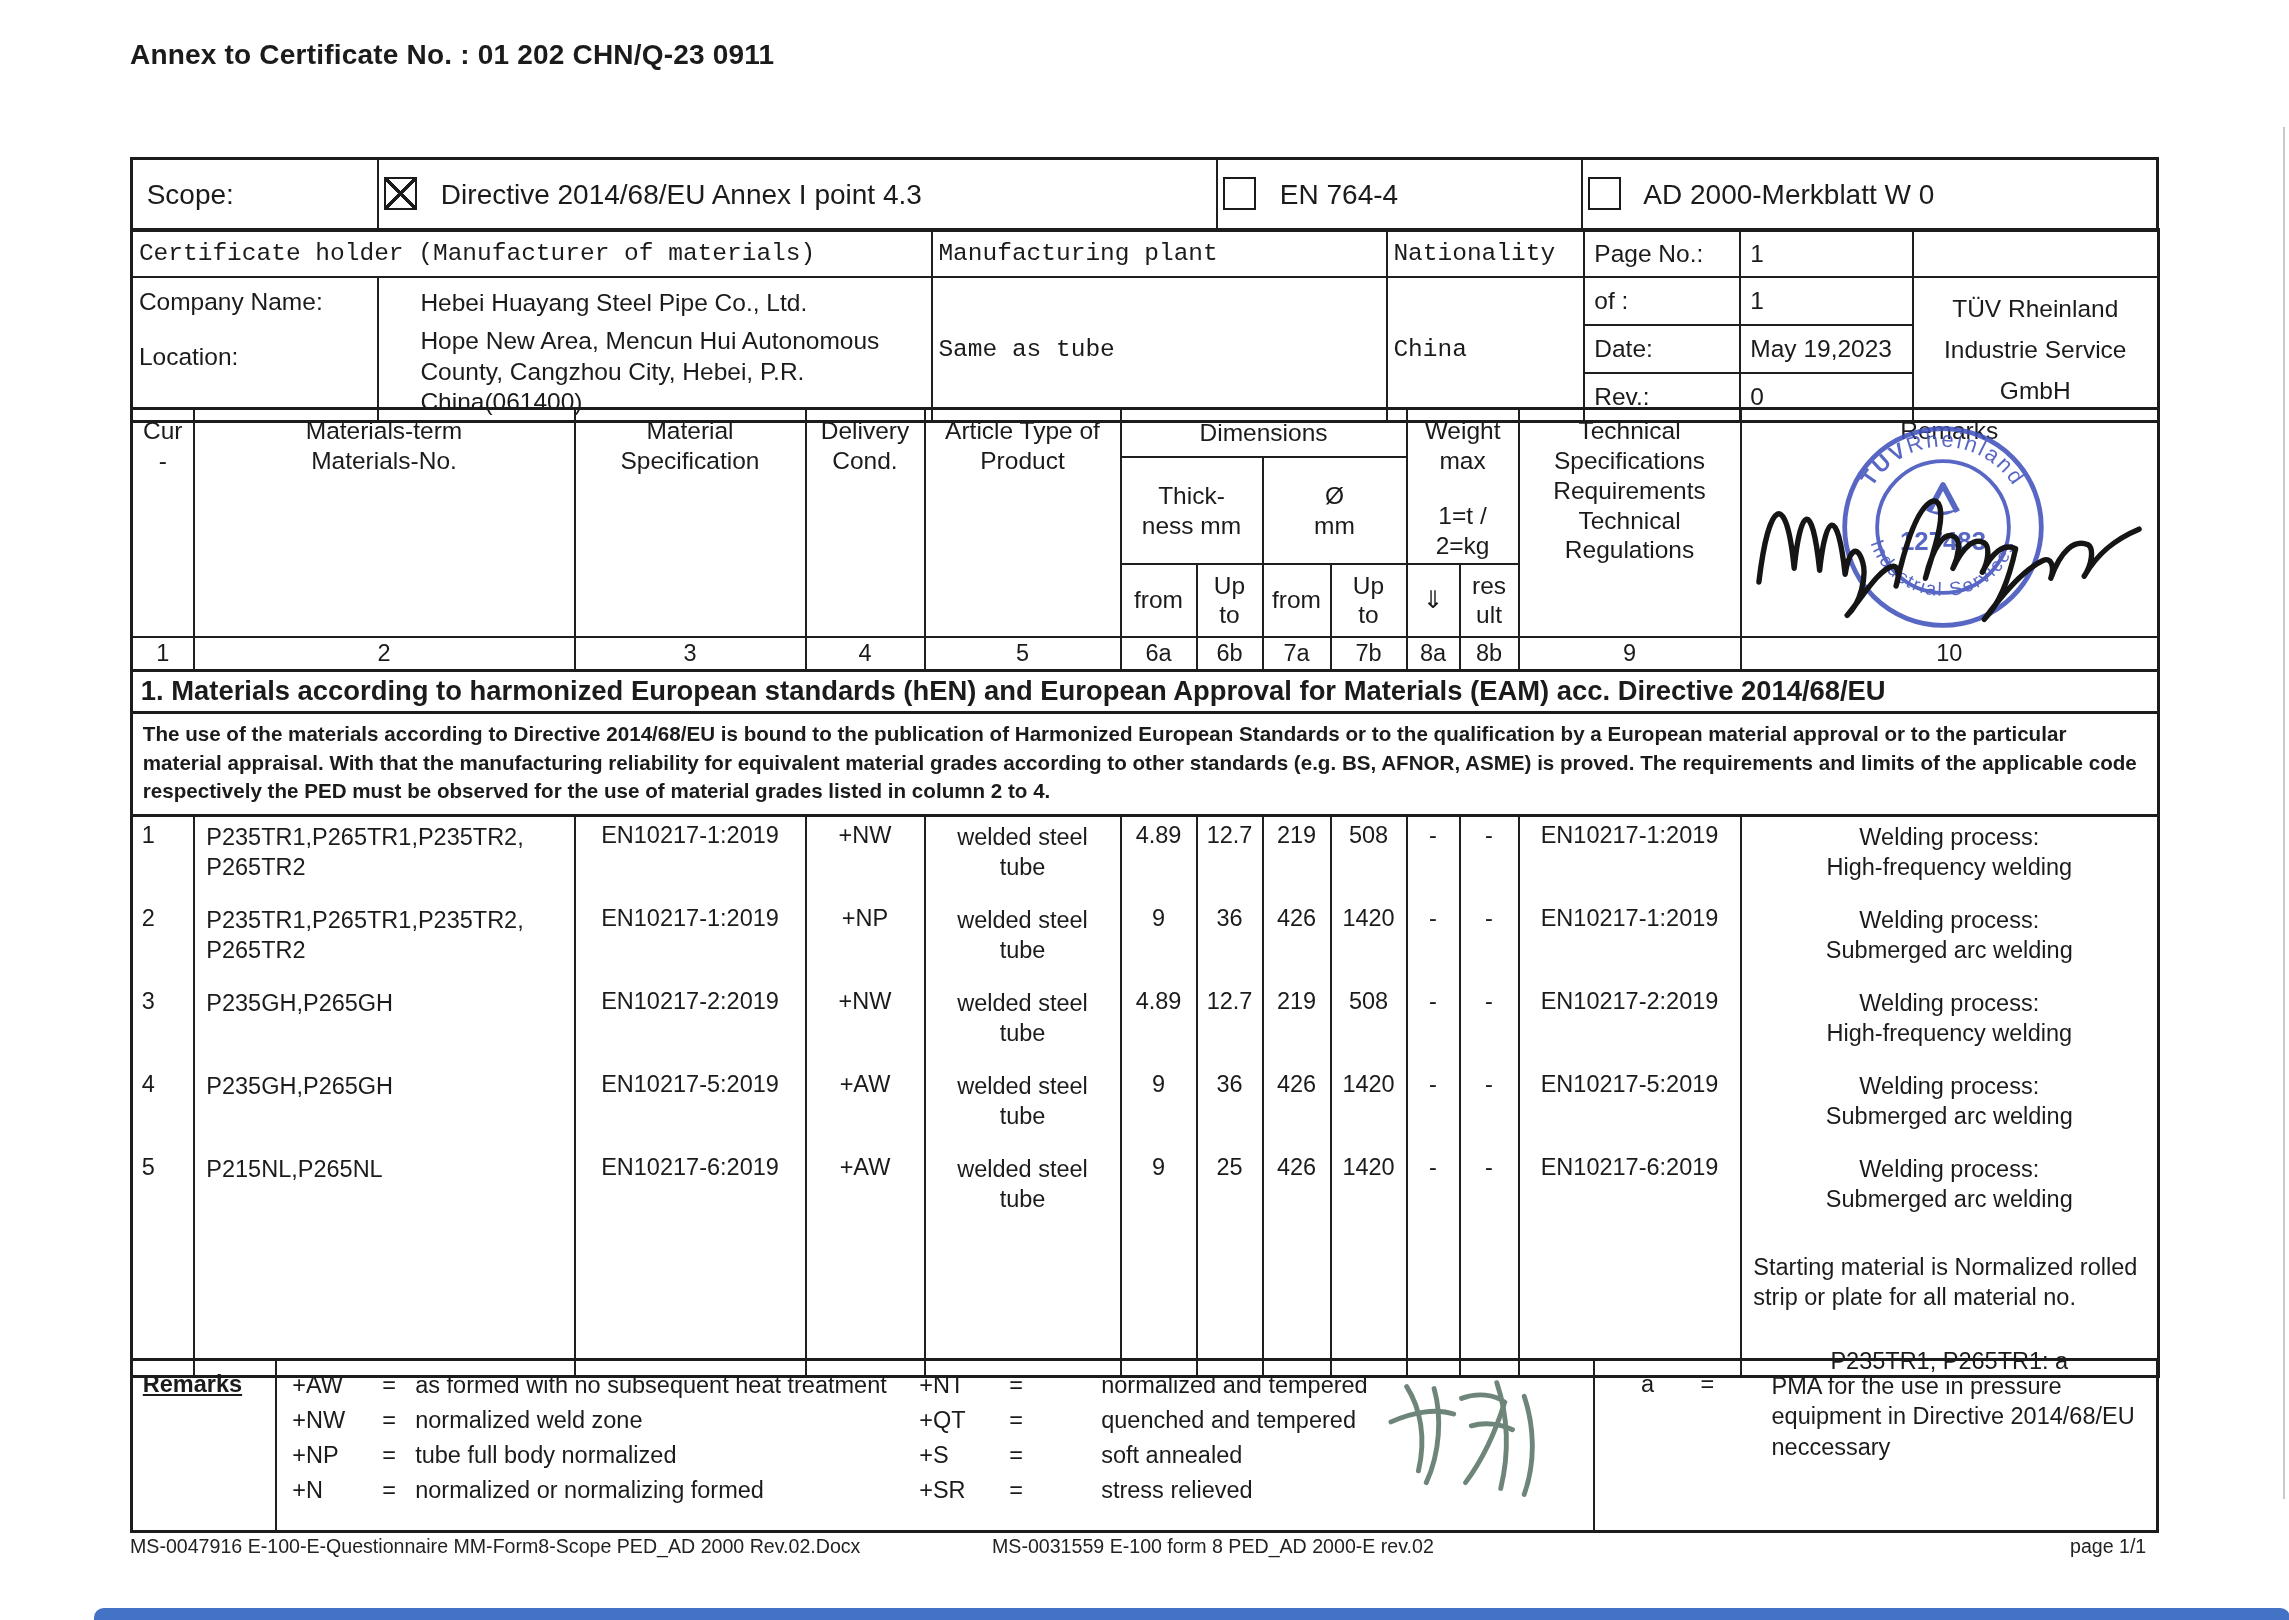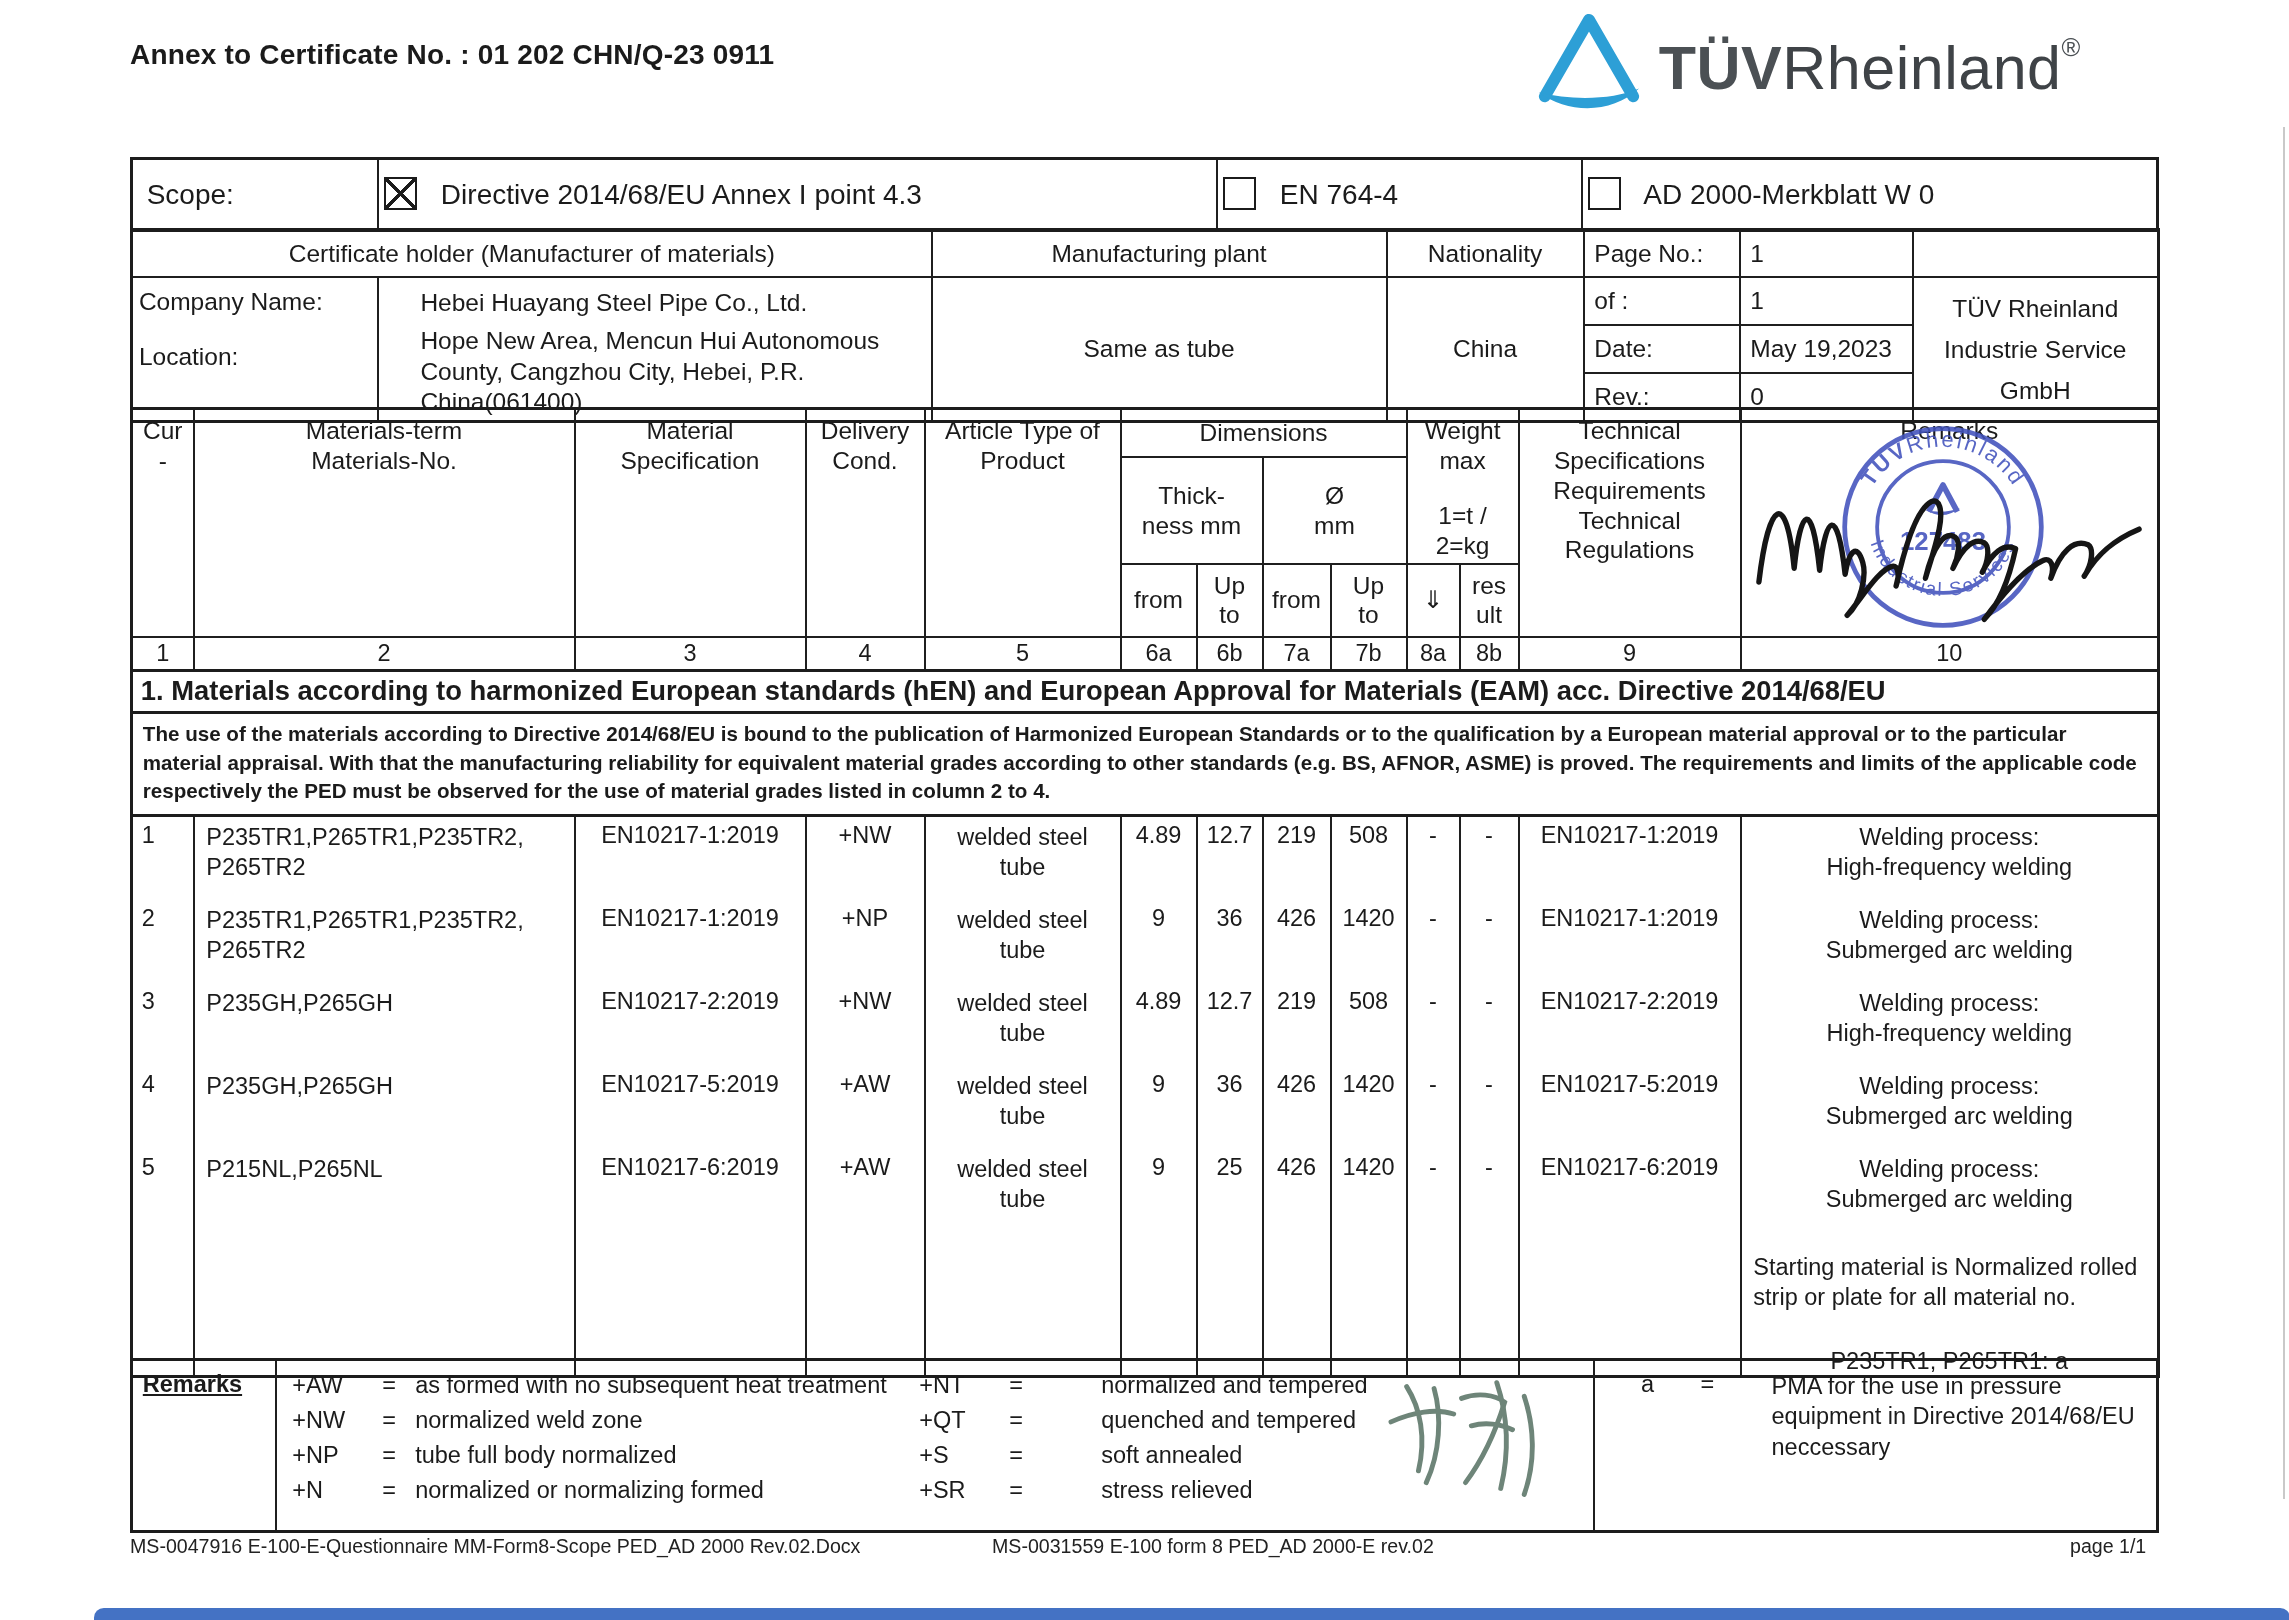--- a/index.html
+++ b/index.html
@@ -25,21 +25,21 @@
   .scope-table td{height:65px;vertical-align:middle;font-size:28px;}
   .scope-label{padding-left:13.7px;}
   .cb{display:inline-block;width:29px;height:29px;border:2.9px solid #1b1b1b;margin-right:15.7px;vertical-align:-5.9px;}
   .cb.checked{background:
     linear-gradient(to top right,transparent 45%,#1b1b1b 45%,#1b1b1b 55%,transparent 55%),
     linear-gradient(to bottom right,transparent 45%,#1b1b1b 45%,#1b1b1b 55%,transparent 55%);}
 
   
   .holder-table{position:absolute;left:130px;top:228px;width:2026px;}
   .holder-table td{font-size:24.5px;vertical-align:middle;}
-  .hc{text-align:center;}
+  .hc{text-align:left;font-family:Liberation Mono, monospace;}
   .h-row1 td{height:41px;}
   .h-rows td{height:37px;}
   .lbl-block div{height:47px;padding-top:7.8px;}
   .val-block div{padding-top:7.8px;line-height:1.25;margin-left:36px;}
   .org-cell{text-align:center;line-height:41px;padding:0 13.7px;}
   .pg-lbl{padding-left:9.8px;}
 
   
   .main-table{position:absolute;left:130px;top:407px;width:2026px;}
   .main-table th{font-size:24.5px;vertical-align:middle;text-align:center;line-height:1.22;}
@@ -95,29 +95,20 @@
   .bottom-bar{position:absolute;left:94px;right:0;bottom:0;height:11.8px;background:#4472c4;border-radius:9.8px 9.8px 0 0;}
   .scan-edge{position:absolute;right:4.9px;top:127px;width:2px;height:1372px;background:#c9c9c9;}
 </style>
 </head>
 <body>
 
 <div class="page">
 
   <div class="annex-title">Annex to Certificate No. : 01 202 CHN/Q-23 0911</div>
 
-  <div class="logo">
-    <svg class="logo-tri" viewBox="0 0 122 112">
-      <path d="M16,90 L61,12 L106,90" fill="none" stroke="#2d9fd6" stroke-width="12" stroke-linejoin="round" stroke-linecap="round"></path>
-      <path d="M10,86 C40,108 84,108 112,82 C84,94 42,94 10,86 Z" fill="#2d9fd6"></path>
-    </svg>
-    <div class="logo-text">
-      <span class="tuv">TÜV</span><span class="rh">Rheinland</span><span class="reg">®</span>
-    </div>
-  </div>
 
   <table class="scope-table">
     <colgroup>
         <col style="width:246px">
         <col style="width:839px">
         <col style="width:365px">
         <col style="width:576px">
       </colgroup>
     <tbody>
         <tr>

